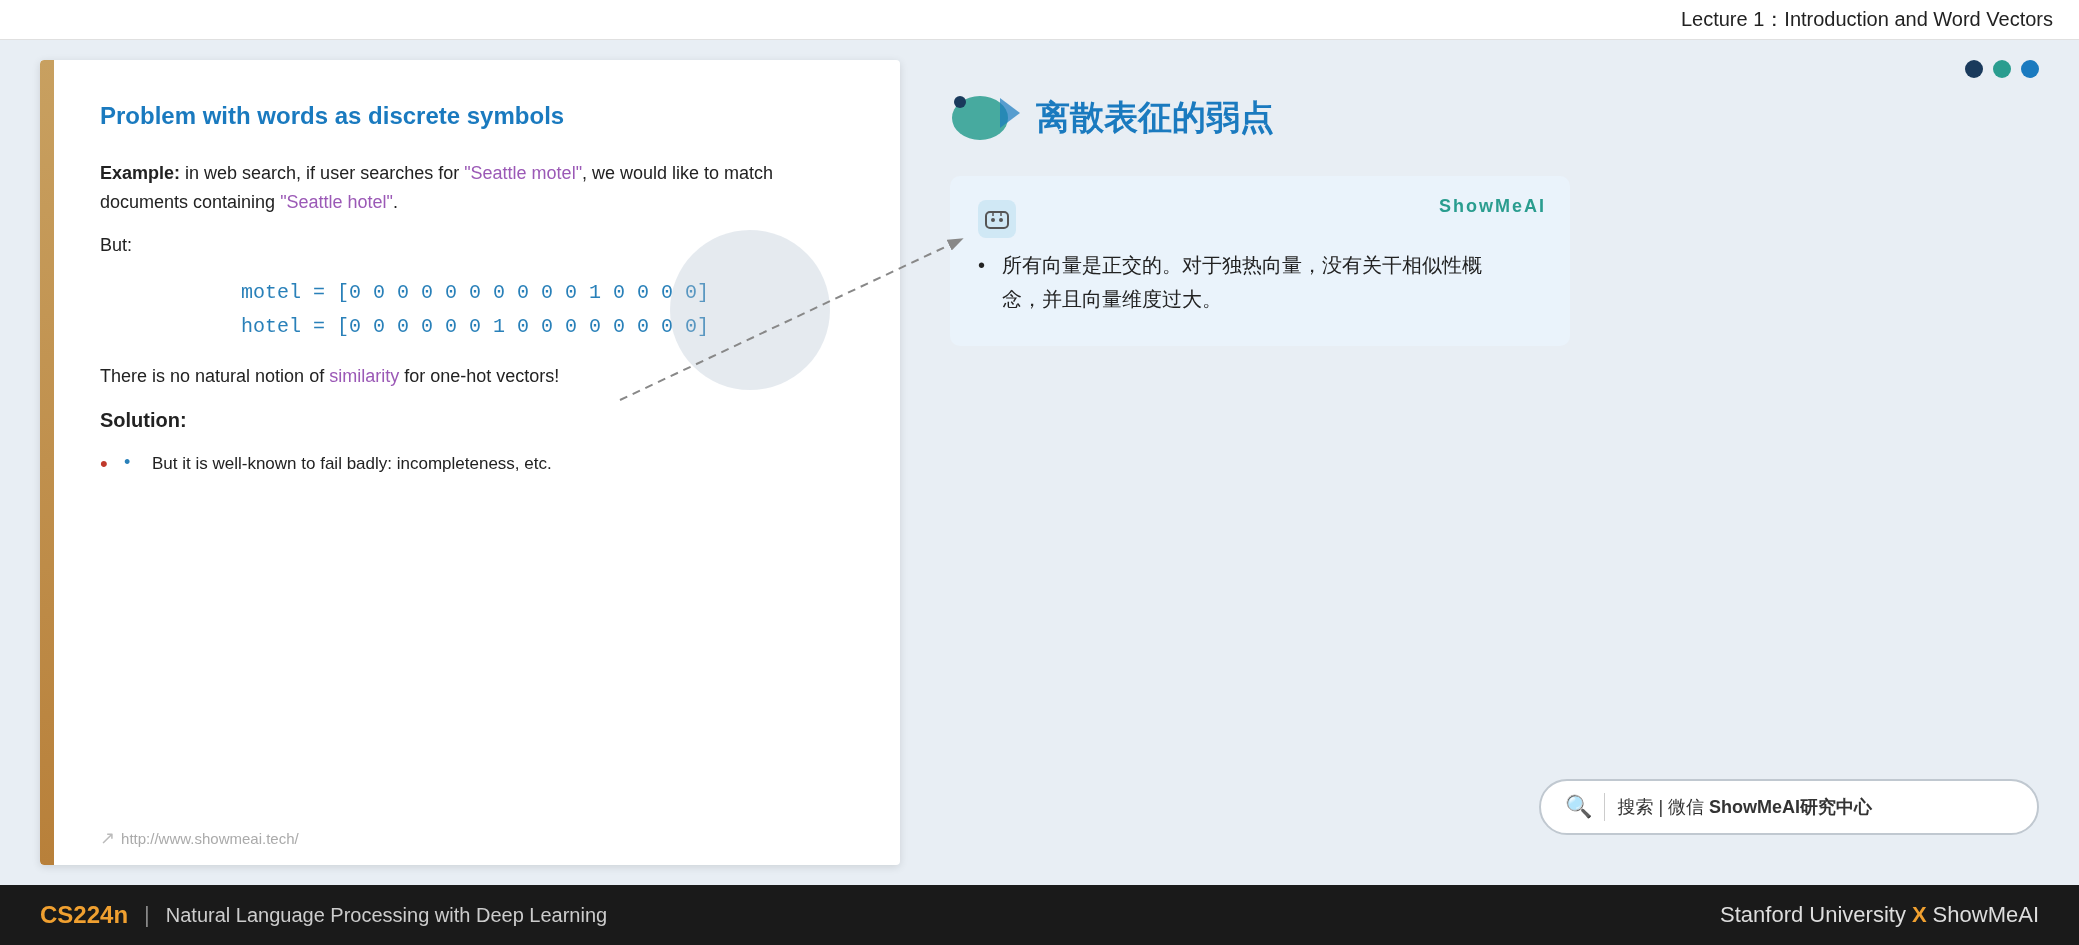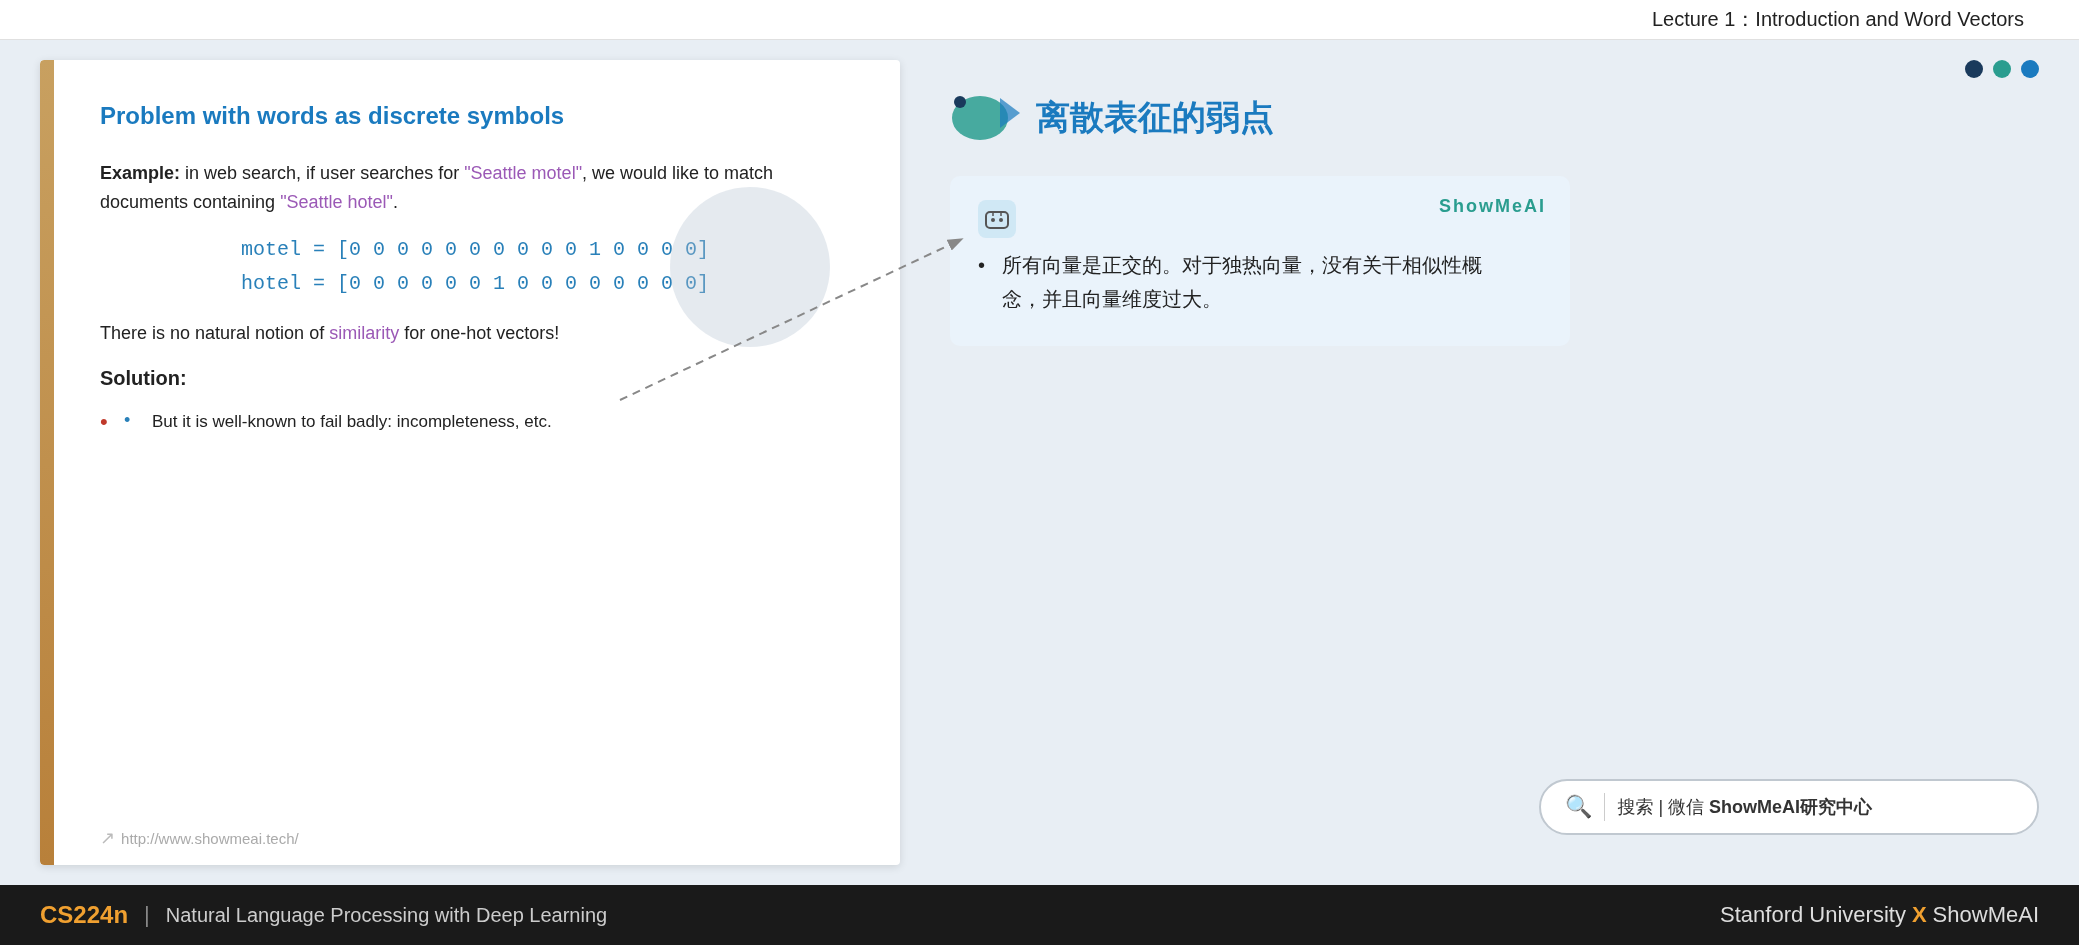--- a/index.html
+++ b/index.html
@@ -14,21 +14,21 @@
 
     
     .top-bar {
       position: absolute;
       top: 0; left: 0; right: 0;
       height: 40px;
       background: #fff;
       display: flex;
       align-items: center;
       justify-content: flex-end;
-      padding-right: 55px;
+      padding-right: 26px;
       border-bottom: 1px solid #e0e0e0;
     }
     .lecture-title {
       font-size: 20px;
       color: #222;
       font-weight: 500;
     }
 
     
     .main-area {
@@ -397,20 +397,21 @@
     <div class="slide-left-bar"></div>
 
     <div class="slide-title">Problem with words as discrete symbols</div>
 
     <div class="slide-body">
       <p>
         <strong>Example:</strong> <span>in web search, if user searches for </span><span class="highlight-purple">"Seattle motel"</span><span>, we would like to match documents containing </span><span class="highlight-purple">"Seattle hotel"</span><span>.</span>
       </p>
 
       <div class="but-section">
+        <p>But:</p>
         <div class="vector-block">
           <div class="vector-line">motel = [0 0 0 0 0 0 0 0 0 0 1 0 0 0 0]</div>
           <div class="vector-line">hotel = [0 0 0 0 0 0 1 0 0 0 0 0 0 0 0]</div>
           <div class="grey-circle"></div>
         </div>
       </div>
 
       <p class="similarity-line">
         <span>There is no natural notion of </span><span class="highlight-purple">similarity</span><span> for one-hot vectors!</span>
       </p>

